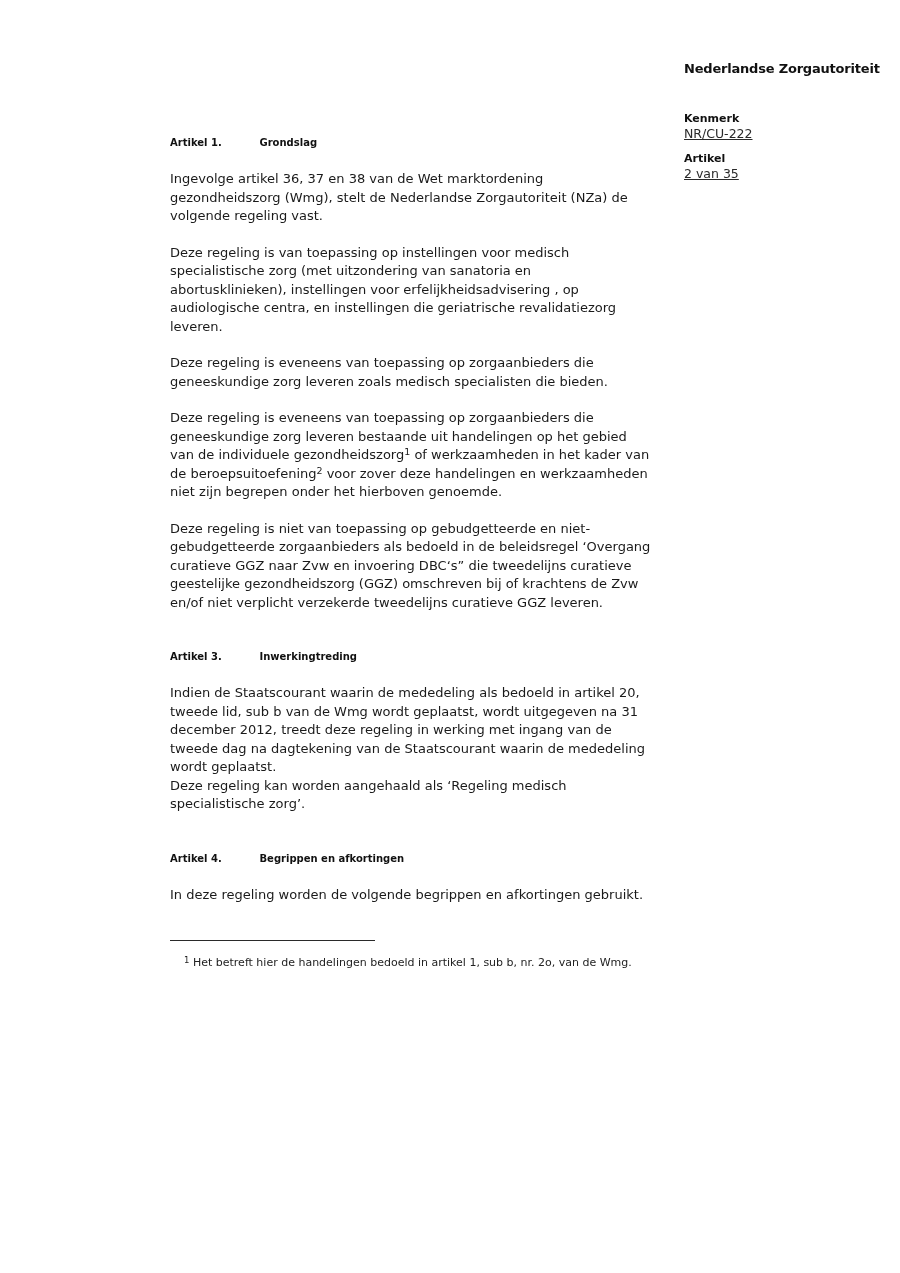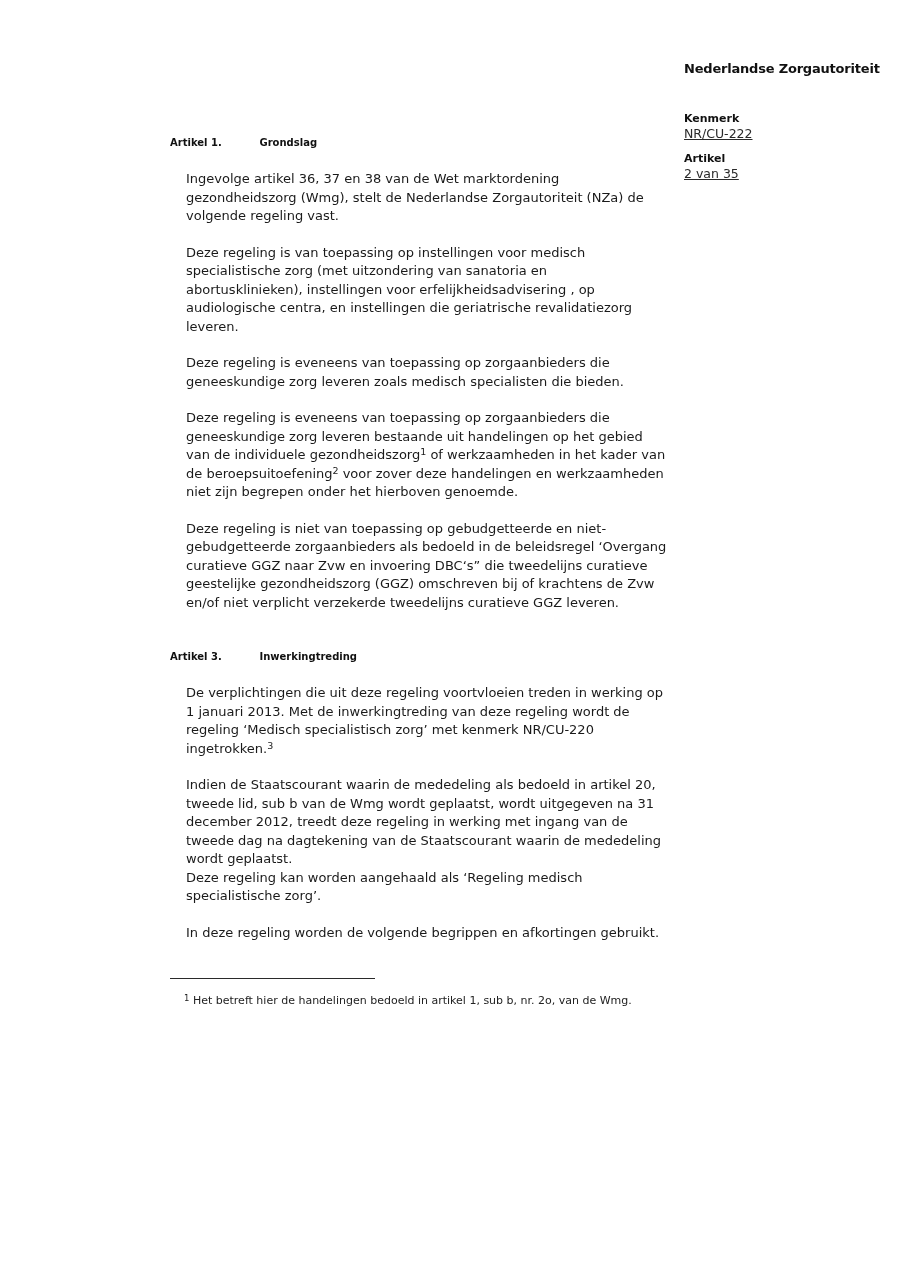--- a/index.html
+++ b/index.html
@@ -49,21 +49,21 @@
     line-height: 17px;
     margin: 36px 0 19px 0;
   }
   h2.article-heading .art-number {
     display: inline-block;
     min-width: 86px;
   }
   .main p.body-par {
     font-size: 13px;
     line-height: 18.5px;
-    margin: 0 0 18px 16px;
+    margin: 0 0 18px 0;
     white-space: pre-line;
   }
   sup.fn-ref {
     font-size: 9.5px;
     line-height: 0;
     vertical-align: 4px;
   }
   .footnote-rule {
     width: 205px;
     border-top: 1.5px solid #2a2a2a;
@@ -120,32 +120,32 @@
   <p class="body-par">Deze regeling is niet van toepassing op gebudgetteerde en niet-
 gebudgetteerde zorgaanbieders als bedoeld in de beleidsregel ‘Overgang
 curatieve GGZ naar Zvw en invoering DBC‘s” die tweedelijns curatieve
 geestelijke gezondheidszorg (GGZ) omschreven bij of krachtens de Zvw
 en/of niet verplicht verzekerde tweedelijns curatieve GGZ leveren.</p>
 
   <h2 class="article-heading">
     <span class="art-number">Artikel 3.</span>
     <span>Inwerkingtreding</span>
   </h2>
-  <p class="body-par"><span>De verplichtingen die uit deze regeling voortvloeien treden in werking op
-1 januari 2013. Met de inwerkingtreding van deze regeling wordt de
-regeling ‘Medisch specialistisch zorg’ met kenmerk NR/CU-220
-ingetrokken.</span><sup class="fn-ref">3</sup></p>
   <p class="body-par">Indien de Staatscourant waarin de mededeling als bedoeld in artikel 20,
 tweede lid, sub b van de Wmg wordt geplaatst, wordt uitgegeven na 31
 december 2012, treedt deze regeling in werking met ingang van de
 tweede dag na dagtekening van de Staatscourant waarin de mededeling
 wordt geplaatst.
 Deze regeling kan worden aangehaald als ‘Regeling medisch
 specialistische zorg’.</p>
 
+  <h2 class="article-heading">
+    <span class="art-number">Artikel 4.</span>
+    <span>Begrippen en afkortingen</span>
+  </h2>
   <p class="body-par">In deze regeling worden de volgende begrippen en afkortingen gebruikt.</p>
 
   <div class="footnote-rule"></div>
   <div class="footnotes">
     <p class="footnote"><sup class="fn-marker">1</sup><span> Het betreft hier de handelingen bedoeld in artikel 1, sub b, nr. 2o, van de Wmg.</span></p>
   </div>
 
 </div>
 
 </body></html>

